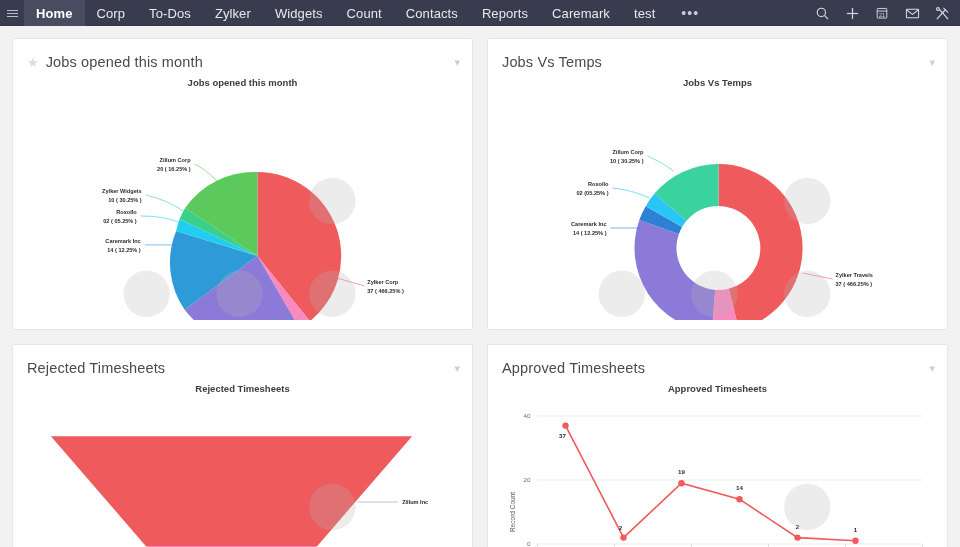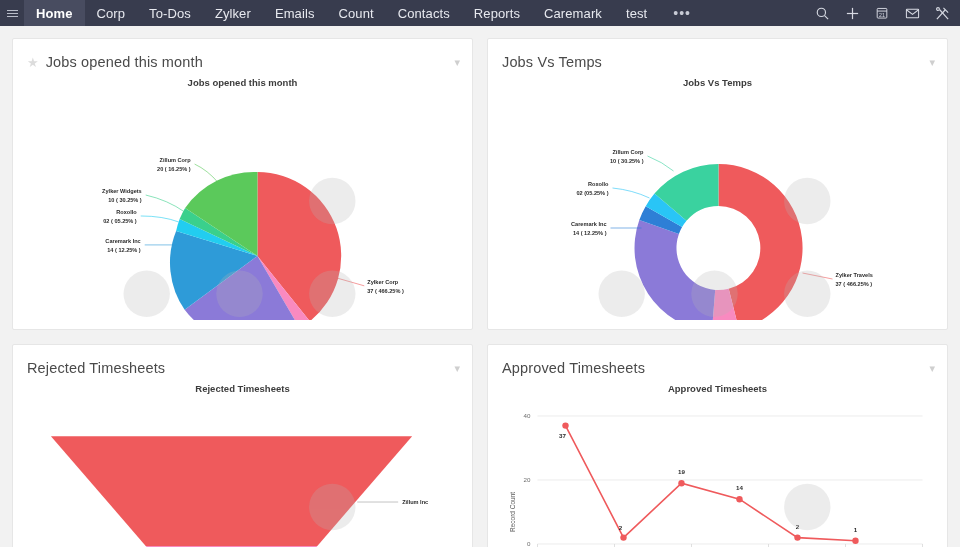--- a/index.html
+++ b/index.html
@@ -132,21 +132,21 @@
     <div class="navitem">
         <span>Corp</span>
       </div>
     <div class="navitem">
         <span>To-Dos</span>
       </div>
     <div class="navitem">
         <span>Zylker</span>
       </div>
     <div class="navitem">
-        <span>Emails</span>
+        <span>Widgets</span>
       </div>
     <div class="navitem">
         <span>Count</span>
       </div>
     <div class="navitem">
         <span>Contacts</span>
       </div>
     <div class="navitem">
         <span>Reports</span>
       </div>

